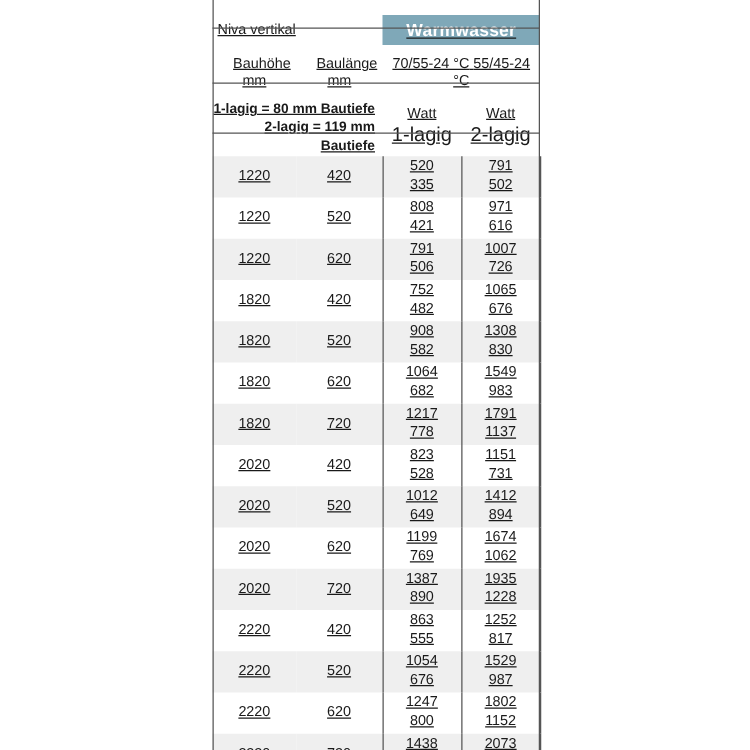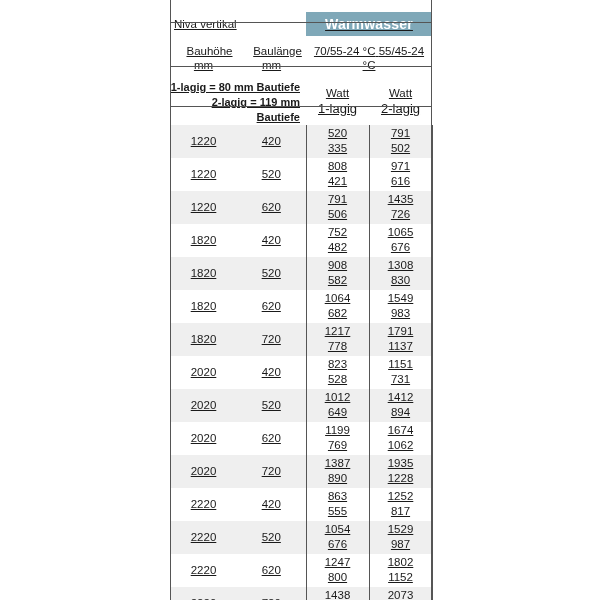--- a/index.html
+++ b/index.html
@@ -84,21 +84,21 @@
     background: #ffffff;
   }
   .hdr-watt {
     height: 40px;
     line-height: 1.3;
     background: #ffffff;
     border-left: 1px solid #555;
     border-right: 1px solid #555;
   }
   .hdr-watt .wl1 { display: block; }
-  .hdr-watt .wl2 { display: block; font-size: 13px; }
+  .hdr-watt .wl2 { display: block; font-size: 16px; }
 
   
   tr.data td {
     height: 33px;
     line-height: 1.3;
     font-size: 11.5px;
   }
   tr.data.alt td { background: #efefef; }
   tr.data td.watt {
     border-left: 1px solid #555;
@@ -195,21 +195,21 @@
           </td>
         </tr>
         <tr class="data alt">
           <td>1220</td>
           <td>620</td>
           <td class="watt">
             <span class="v1">791</span>
             <span class="v2">506</span>
           </td>
           <td class="watt watt2">
-            <span class="v1">1435</span>
+            <span class="v1">1007</span>
             <span class="v2">726</span>
           </td>
         </tr>
         <tr class="data">
           <td>1820</td>
           <td>420</td>
           <td class="watt">
             <span class="v1">752</span>
             <span class="v2">482</span>
           </td>

